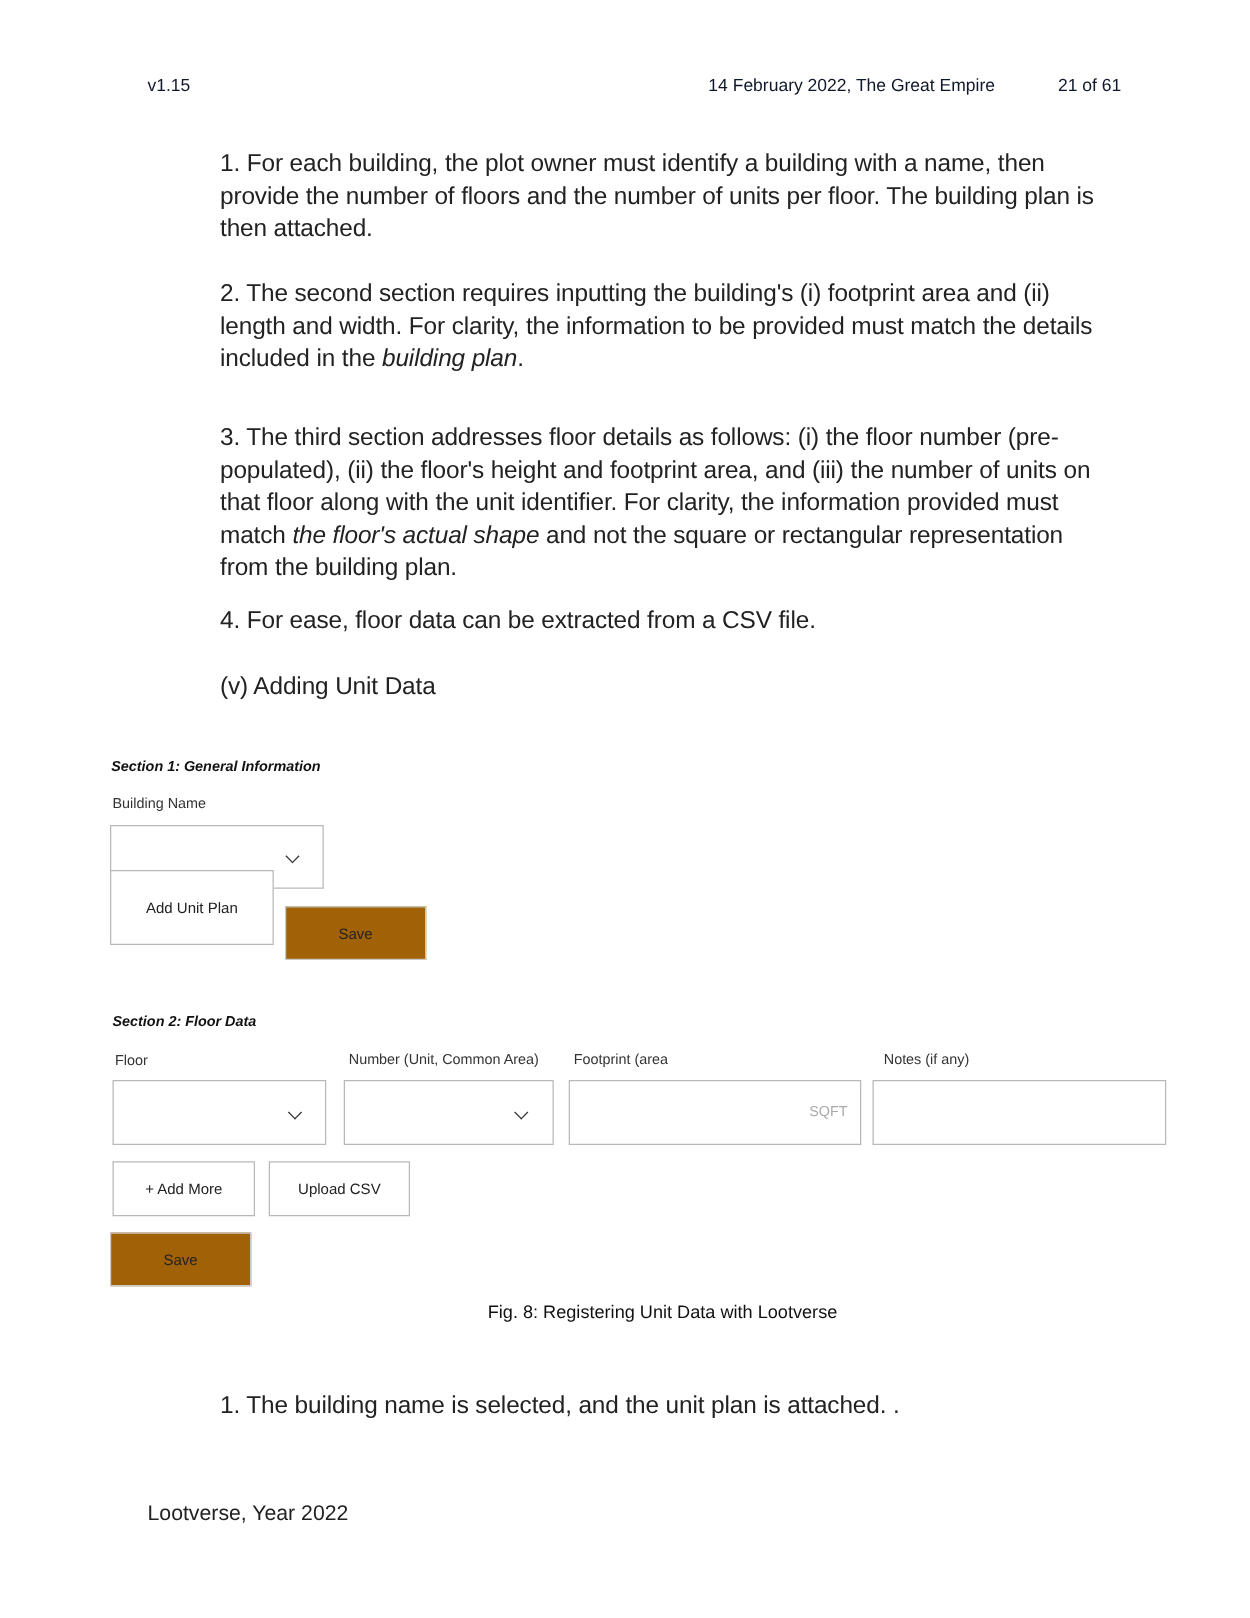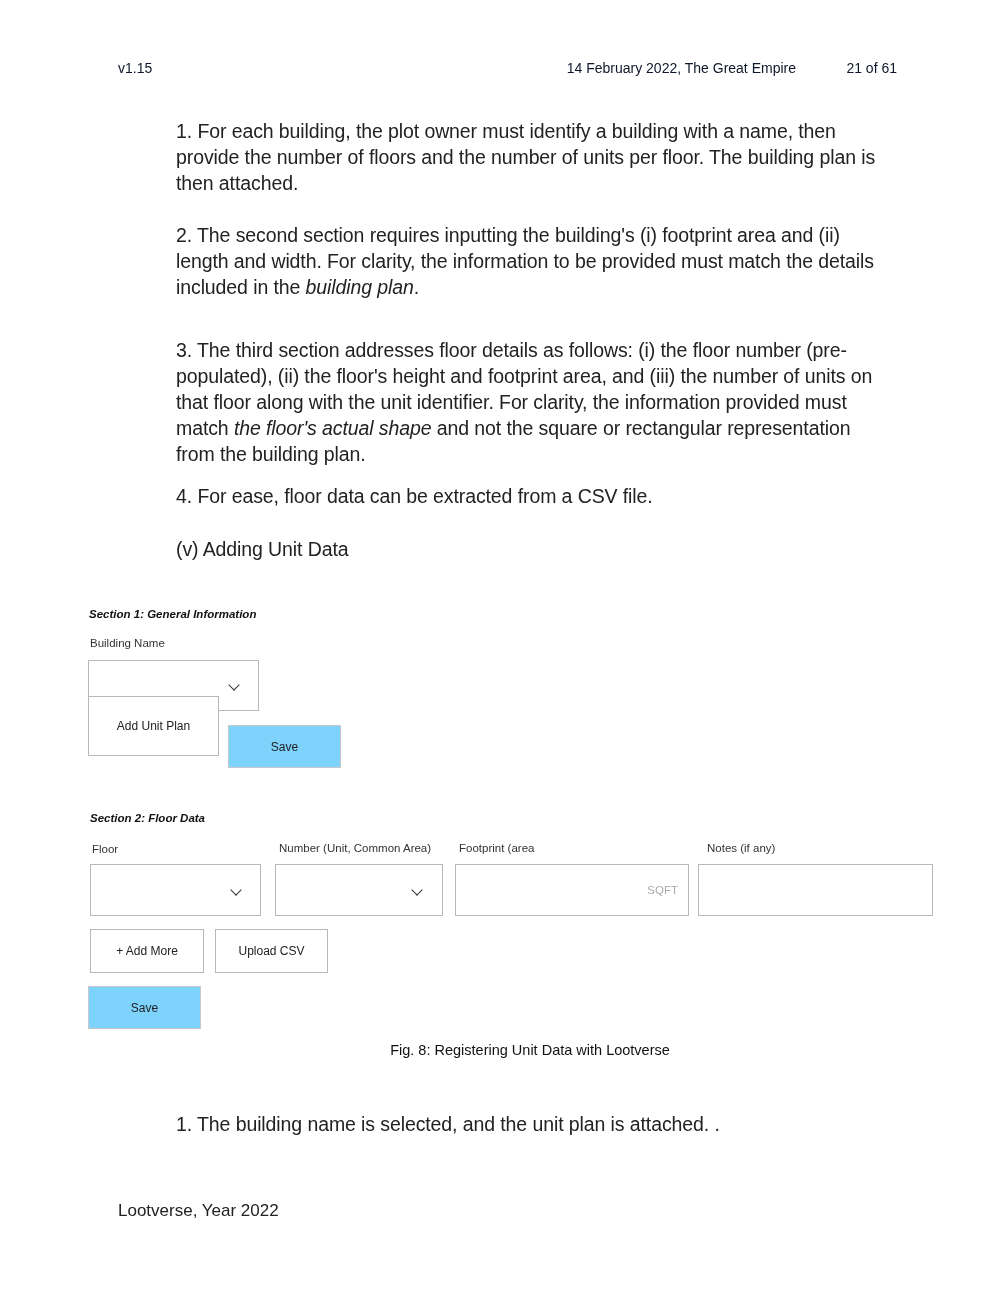--- a/index.html
+++ b/index.html
@@ -17,21 +17,21 @@
   .p5 { top: 536px; }
   .p6 { top: 1111px; }
   .footer { position: absolute; left: 118px; top: 1201px; font-size: 17px; color: #222; }
 
   
   .sec-title { position: absolute; font-size: 11.5px; font-weight: bold; color: #111; font-style: italic; }
   .lbl { position: absolute; font-size: 11.5px; color: #333; }
   .box { position: absolute; border: 1.5px solid #b8b8b8; background: #fff; box-sizing: border-box; }
   .chev { position: absolute; width: 7px; height: 7px; border-right: 1.6px solid #333; border-bottom: 1.6px solid #333; transform: rotate(45deg); }
   .btn { position: absolute; box-sizing: border-box; border: 1.5px solid #b8b8b8; background: #fff; font-size: 12px; color: #222; display: flex; align-items: center; justify-content: center; }
-  .btn.grey { background: #7dd3fc; border-color: #c8c8c8; }
+  .btn.grey { background: #a16207; border-color: #c8c8c8; }
   .unit { position: absolute; right: 10px; top: 50%; transform: translateY(-50%); font-size: 11.5px; color: #aaa; }
   .caption { position: absolute; left: 0; width: 1060px; top: 1042px; text-align: center; font-size: 14.5px; color: #111; }
 </style>
 </head>
 <body>
 
 <div class="hdr hdr-center">14 February 2022, The Great Empire</div>
 <div class="hdr hdr-left">v1.15</div>
 <div class="hdr hdr-right">21 of 61</div>
 

